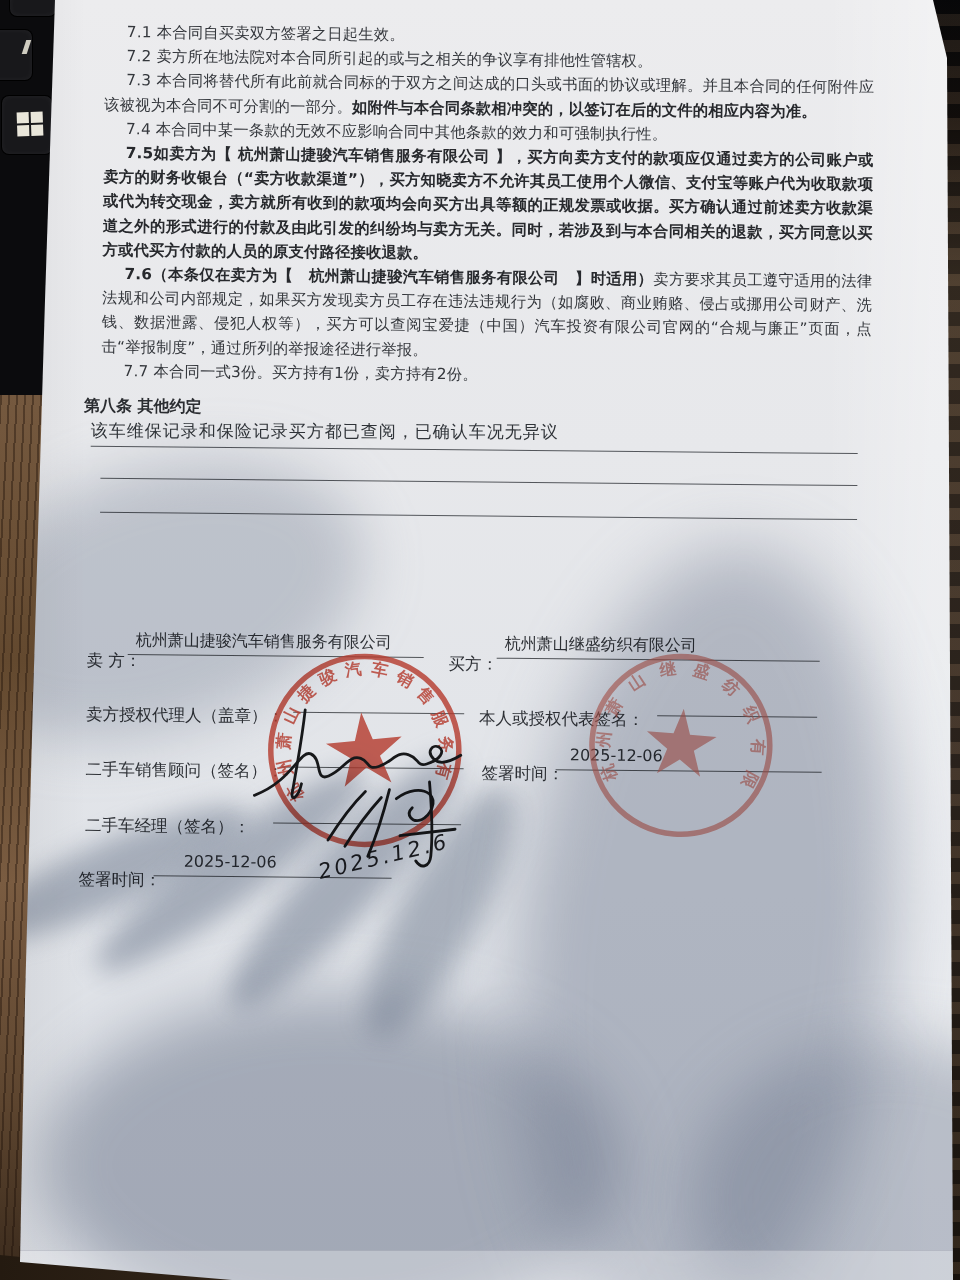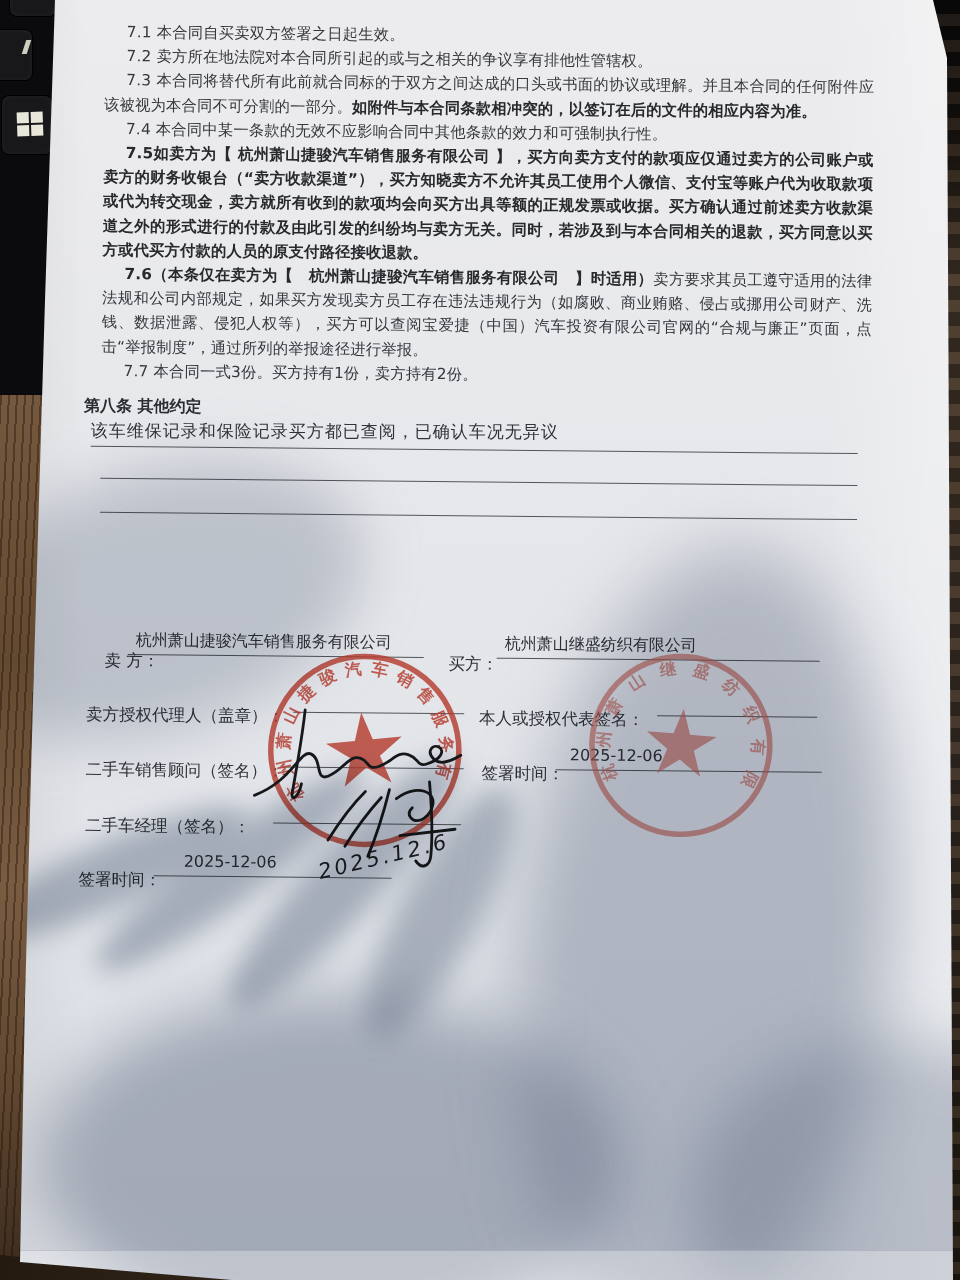--- a/index.html
+++ b/index.html
@@ -123,21 +123,21 @@
           <p><b>7.6（本条仅在卖方为【　杭州萧山捷骏汽车销售服务有限公司　】时适用）</b><span>卖方要求其员工遵守适用的法律法规和公司内部规定，如果买方发现卖方员工存在违法违规行为（如腐败、商业贿赂、侵占或挪用公司财产、洗钱、数据泄露、侵犯人权等），买方可以查阅宝爱捷（中国）汽车投资有限公司官网的“合规与廉正”页面，点击“举报制度”，通过所列的举报途径进行举报。</span></p>
           <p><span>7.7 本合同一式3份。买方持有1份，卖方持有2份。</span></p>
         </div>
 
       <div class="heading">第八条 其他约定</div>
       <div class="hand-note">该车维保记录和保险记录买方都已查阅，已确认车况无异议</div>
       <div class="rule rule1"></div>
       <div class="rule rule2"></div>
       <div class="rule rule3"></div>
 
-      <span class="lab" style="left:111px;top:650px">卖 方：</span>
+      <span class="lab" style="left:93px;top:650px">卖 方：</span>
       <span class="uline" style="left:134px;top:630px;width:288px">杭州萧山捷骏汽车销售服务有限公司</span>
       <span class="lab" style="left:455px;top:650px">买方：</span>
       <span class="uline" style="left:503px;top:630px;width:315px">杭州萧山继盛纺织有限公司</span>
 
       <span class="lab" style="left:93px;top:704px">卖方授权代理人（盖章）：</span>
       <span class="uline" style="left:300px;top:686px;width:163px"></span>
       <span class="lab" style="left:486px;top:704px">本人或授权代表签名：</span>
       <span class="uline" style="left:664px;top:686px;width:152px"></span>
 
       <span class="lab" style="left:93px;top:759px">二手车销售顾问（签名）：</span>

